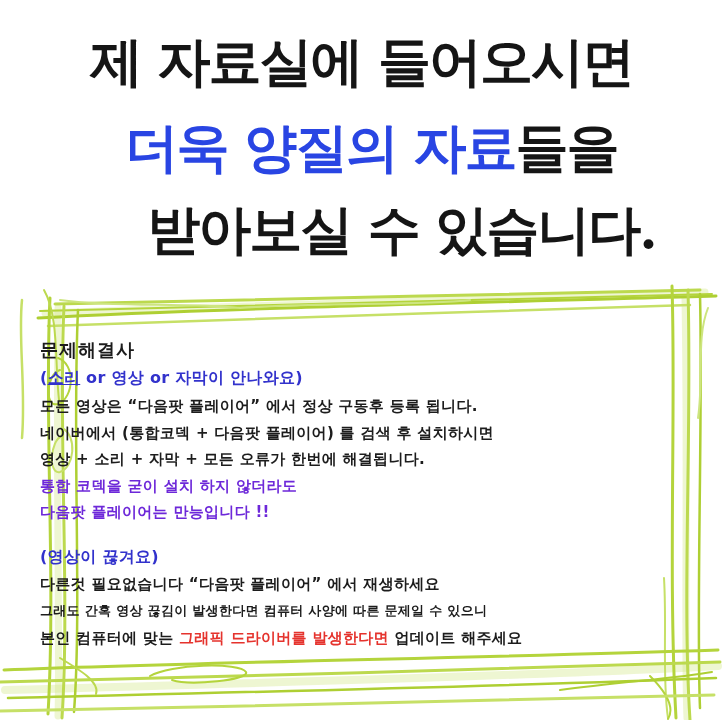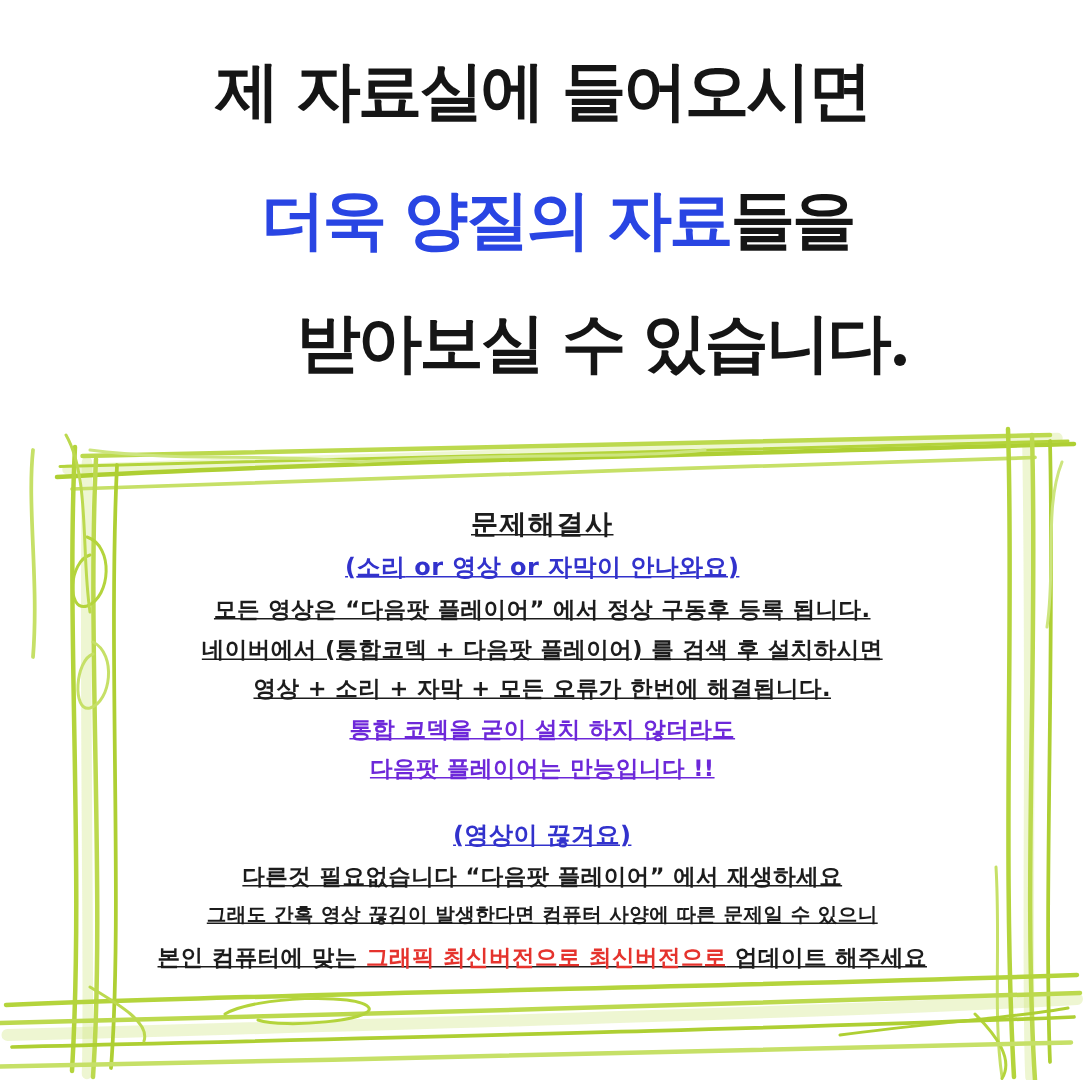--- a/index.html
+++ b/index.html
@@ -10,43 +10,42 @@
     overflow: hidden;
     font-family: "DejaVu Sans", "Liberation Sans", sans-serif;
   }
   
   .headline-line {
     position: absolute;
     left: 0; width: 723px;
     text-align: center;
     font-family: "DejaVu Serif", "Liberation Serif", serif;
     font-weight: 600;
-    font-size: 43px;
+    font-size: 53px;
     letter-spacing: -2px;
     line-height: 86px;
     height: 86px;
     color: #151515;
     white-space: nowrap;
   }
   #hl1 { top: 18px; }
   #hl2 { top: 104px; }
   #hl3 { top: 186px; margin-left: 40px; }
   .hl-blue { color: #2945e3; margin-left: 20px; }
   
   .box-line {
     position: absolute;
     left: 40px; width: 643px;
-    text-align: center;
+    text-align: left;
     font-weight: bold;
     font-size: 15px;
     letter-spacing: 0.3px;
     line-height: 20px;
     color: #1c1c1c;
     white-space: nowrap;
-    text-decoration: underline;
   }
   .box-title { font-size: 18px; letter-spacing: 1px; }
   .box-sub   { color: #3232cc; font-size: 16px; }
   .box-red   { color: #6d28d9; }
   .inline-red { color: #e5332d; }
   .u { text-decoration: underline; margin-top: 20px; }
   
   #frame-svg {
     position: absolute;
     left: 0; top: 278px;
@@ -136,14 +135,14 @@
 <div class="box-line box-sub" style="top:547px">
   <span>(영상이 끊겨요)</span>
 </div>
 <div class="box-line" style="top:574px">
   <span>다른것 필요없습니다  “다음팟 플레이어” 에서 재생하세요</span>
 </div>
 <div class="box-line" style="top:601px; font-size:13px">
   <span>그래도 간혹 영상 끊김이 발생한다면 컴퓨터 사양에 따른 문제일 수 있으니</span>
 </div>
 <div class="box-line" style="top:628px">
-  <span>본인 컴퓨터에 맞는 </span><span class="inline-red">그래픽 최신버전으로 최신버전으로</span><span> 업데이트 해주세요</span>
+  <span>본인 컴퓨터에 맞는 </span><span class="inline-red">그래픽 드라이버를 발생한다면</span><span> 업데이트 해주세요</span>
 </div>
 
 </body></html>

